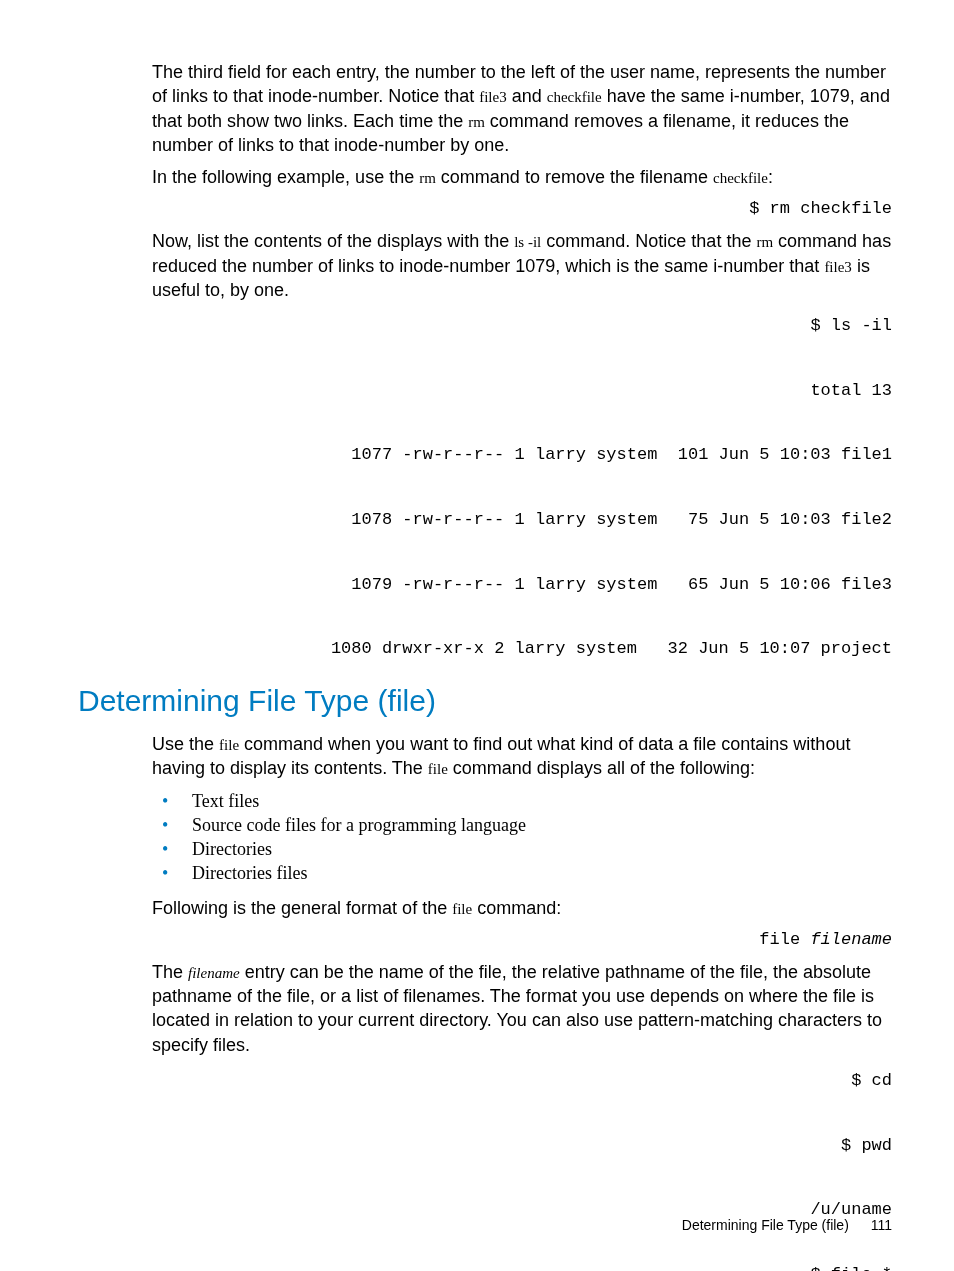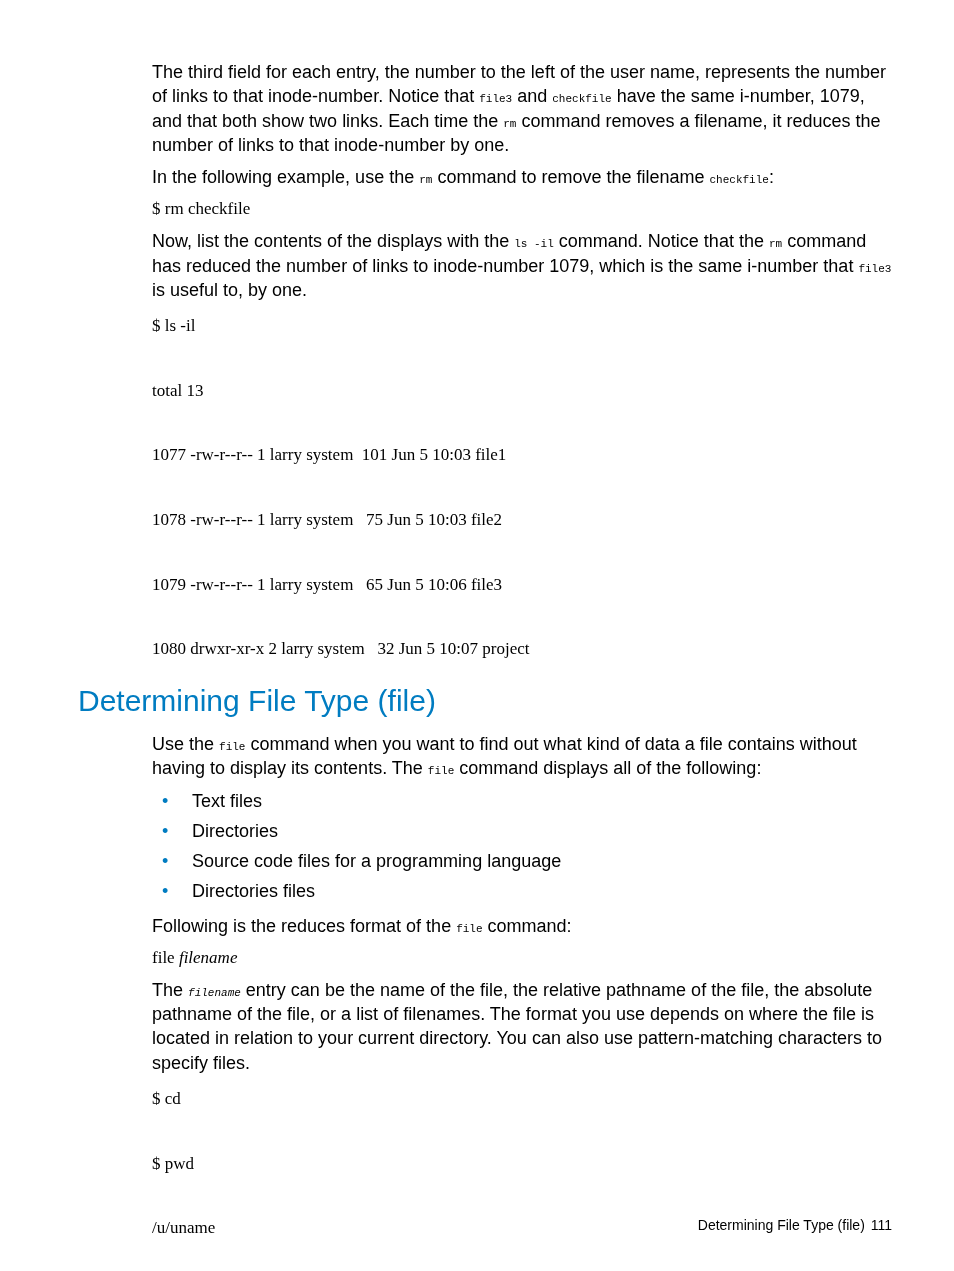--- a/index.html
+++ b/index.html
@@ -18,29 +18,30 @@
   .page {
     padding: 60px 62px 0 78px;
   }
   .body-indent {
     margin-left: 74px;
   }
   p {
     margin: 0 0 8px 0;
   }
   code.inline, .mono {
-    font-family: Liberation Mono, monospace;
-    font-size: 11px;
+    font-family: Liberation Serif, serif;
+    font-size: 15px;
   }
   pre {
-    font-family: Liberation Serif, serif;
+    font-family: Liberation Mono, monospace;
     font-size: 17px;
     margin: 6px 0 10px 0;
     line-height: 1.9;
     white-space: pre;
+    text-align: right;
   }
   pre.tight {
     line-height: 1.4;
     margin: 2px 0 8px 0;
   }
   .italic { font-style: italic; }
   h2.section {
     font-family: Arial, Helvetica, sans-serif;
     font-weight: 400;
     font-size: 30px;
@@ -48,39 +49,40 @@
     margin: 16px 0 10px 0;
   }
   ul.bullets {
     list-style: none;
     margin: 4px 0 10px 0;
     padding: 0;
   }
   ul.bullets li {
     position: relative;
     padding-left: 40px;
-    margin: 6px 0;
+    margin: 0 0;
+    font-family: Liberation Serif, serif;
   }
   ul.bullets li::before {
     content: "•";
     position: absolute;
     left: 10px;
     top: 0;
     color: #007cc1;
     font-size: 18px;
   }
   .footer {
     position: absolute;
     bottom: 36px;
     right: 62px;
     font-size: 14px;
     color: #000;
   }
   .footer .pnum {
-    margin-left: 2px;
+    margin-left: 18px;
   }
 </style>
 </head>
 <body>
 
 <div class="page">
 
   <div class="body-indent">
     <p>
       <span>The third field for each entry, the number to the left of the user name, represents the number of links to that inode-number. Notice that </span><code class="inline">file3</code><span> and </span><code class="inline">checkfile</code><span> have the same i-number, 1079, and that both show two links. Each time the </span><code class="inline">rm</code><span> command removes a filename, it reduces the number of links to that inode-number by one.</span>
@@ -111,28 +113,28 @@
 
   <h2 class="section">Determining File Type (file)</h2>
 
   <div class="body-indent">
     <p>
       <span>Use the </span><code class="inline">file</code><span> command when you want to find out what kind of data a file contains without having to display its contents. The </span><code class="inline">file</code><span> command displays all of the following:</span>
     </p>
 
     <ul class="bullets">
       <li>Text files</li>
+      <li>Source code files for a programming language</li>
       <li>Directories</li>
-      <li>Source code files for a programming language</li>
       <li>Directories files</li>
     </ul>
 
 
     <p>
-      <span>Following is the reduces format of the </span><code class="inline">file</code><span> command:</span>
+      <span>Following is the general format of the </span><code class="inline">file</code><span> command:</span>
     </p>
 
     <pre class="tight"><span>file </span><span class="italic">filename</span></pre>
 
     <p>
       <span>The </span><code class="inline italic">filename</code><span> entry can be the name of the file, the relative pathname of the file, the absolute pathname of the file, or a list of filenames. The format you use depends on where the file is located in relation to your current directory. You can also use pattern-matching characters to specify files.</span>
     </p>
 
 
     <pre>$ cd

